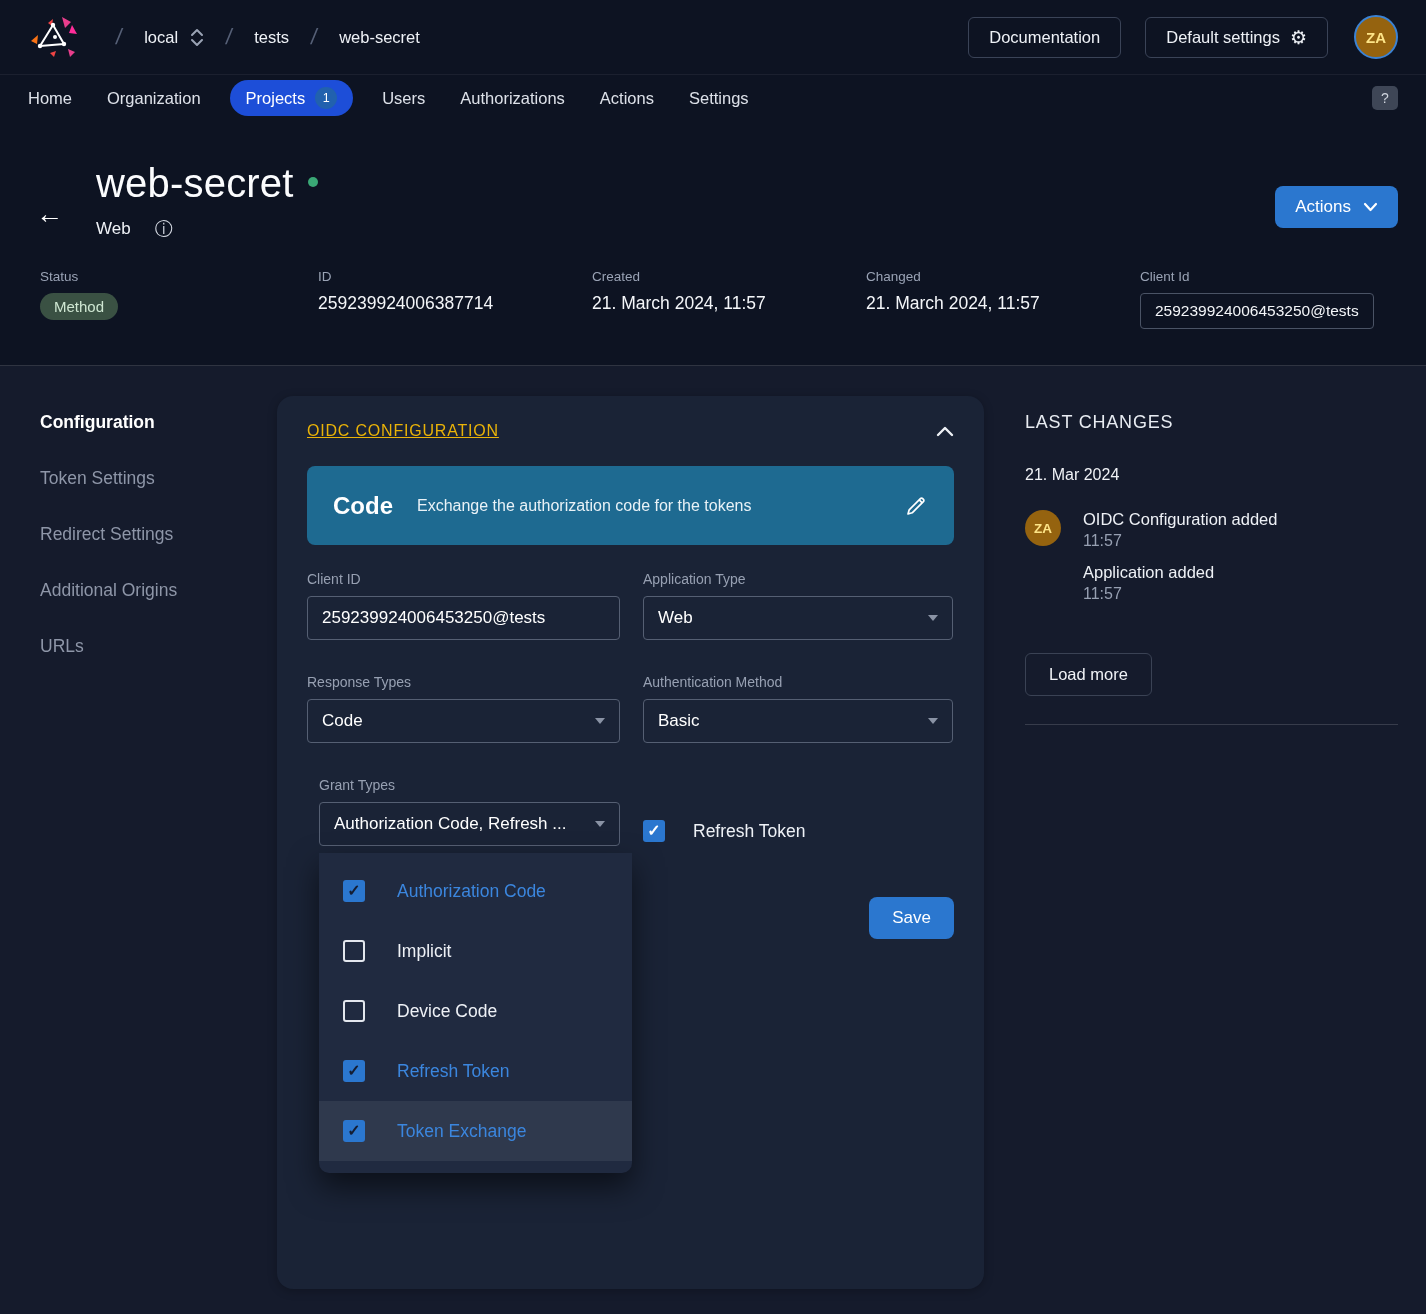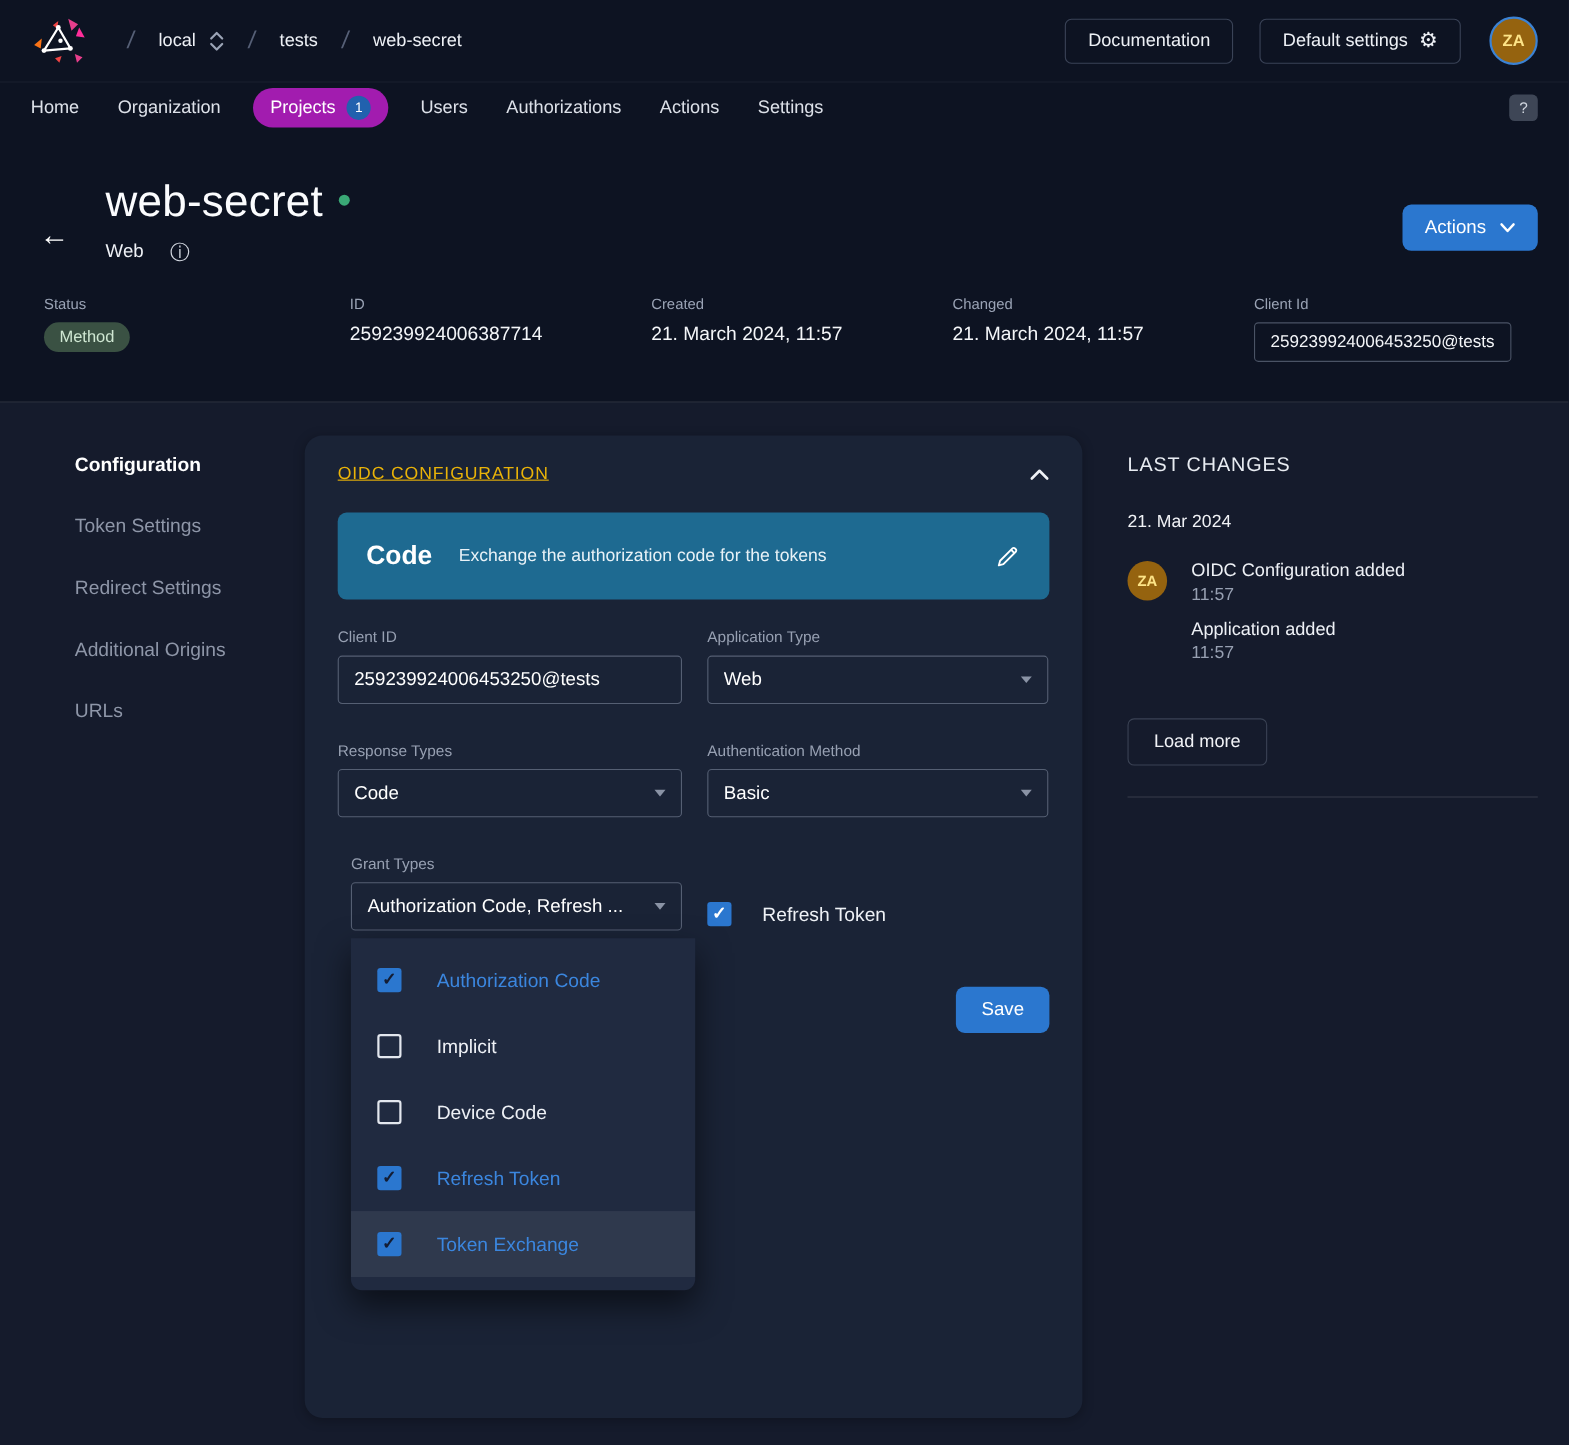--- a/index.html
+++ b/index.html
@@ -28,21 +28,21 @@
   .avatar-top {
     width:44px; height:44px; border-radius:50%; margin-left:26px;
     background:#95630f; color:#fde487; font-size:15px; font-weight:700;
     display:grid; place-items:center; border:2px solid #3b82d4; cursor:pointer;
   }
 
   .topnav { height:47px; display:flex; align-items:center; padding:0 28px; gap:35px;
             border-top:1px solid rgba(255,255,255,.06); }
   .tab { font-size:16.5px; color:#dde1e9; cursor:pointer; }
   .tab-pill {
-    background:#a21caf; border-radius:999px; padding:7px 16px; color:#fff;
+    background:#1d4ed8; border-radius:999px; padding:7px 16px; color:#fff;
     display:flex; align-items:center; gap:10px; margin:0 -6px;
   }
   .tab-badge { width:22px; height:22px; border-radius:50%; background:#2161ae;
     font-size:12.5px; display:grid; place-items:center; color:#fff; }
   .help-btn { margin-left:auto; width:26px; height:24px; border-radius:5px; background:#3e4656;
     color:#cfd4dd; font-size:14px; display:grid; place-items:center; cursor:pointer; }
 
   
   .page-head { display:flex; padding:40px 28px 0 36px; }
   .back-btn { width:58px; padding-top:38px; font-size:27px; color:#fff; cursor:pointer; flex:none; }
@@ -68,21 +68,21 @@
   .meta-value { font-size:17.5px; color:#f4f6f9; }
   .status-pill { display:inline-block; background:#3a5143; color:#cfe7d2; font-size:15px;
     border-radius:999px; padding:5px 14px; }
   .clientid-box { display:inline-block; border:1px solid #4a5365; border-radius:4px;
     padding:8px 14px; font-size:15.5px; color:#f4f6f9; white-space:nowrap; cursor:pointer; }
 
   
   .content { display:flex; padding:30px 28px 0 40px; height:923px; }
 
   .side-nav { width:237px; flex:none; padding-top:16px; }
-  .side-item { font-size:17.5px; color:#8e96a8; margin-bottom:35px; cursor:pointer;margin-left:28px; }
+  .side-item { font-size:17.5px; color:#8e96a8; margin-bottom:35px; cursor:pointer; }
   .side-item.active { color:#ffffff; font-weight:700; }
 
   .card {
     width:707px; flex:none; background:#1a2336; border-radius:16px;
     padding:26px 30px 30px; position:relative; min-height:628px;
     box-shadow:0 2px 10px rgba(0,0,0,.25);
   }
   .card-head { display:flex; align-items:center; justify-content:space-between; }
   .card-title { font-size:16px; font-weight:500; letter-spacing:.8px; color:#eab308;text-decoration:underline; }
   .collapse-btn { cursor:pointer; display:flex; }

